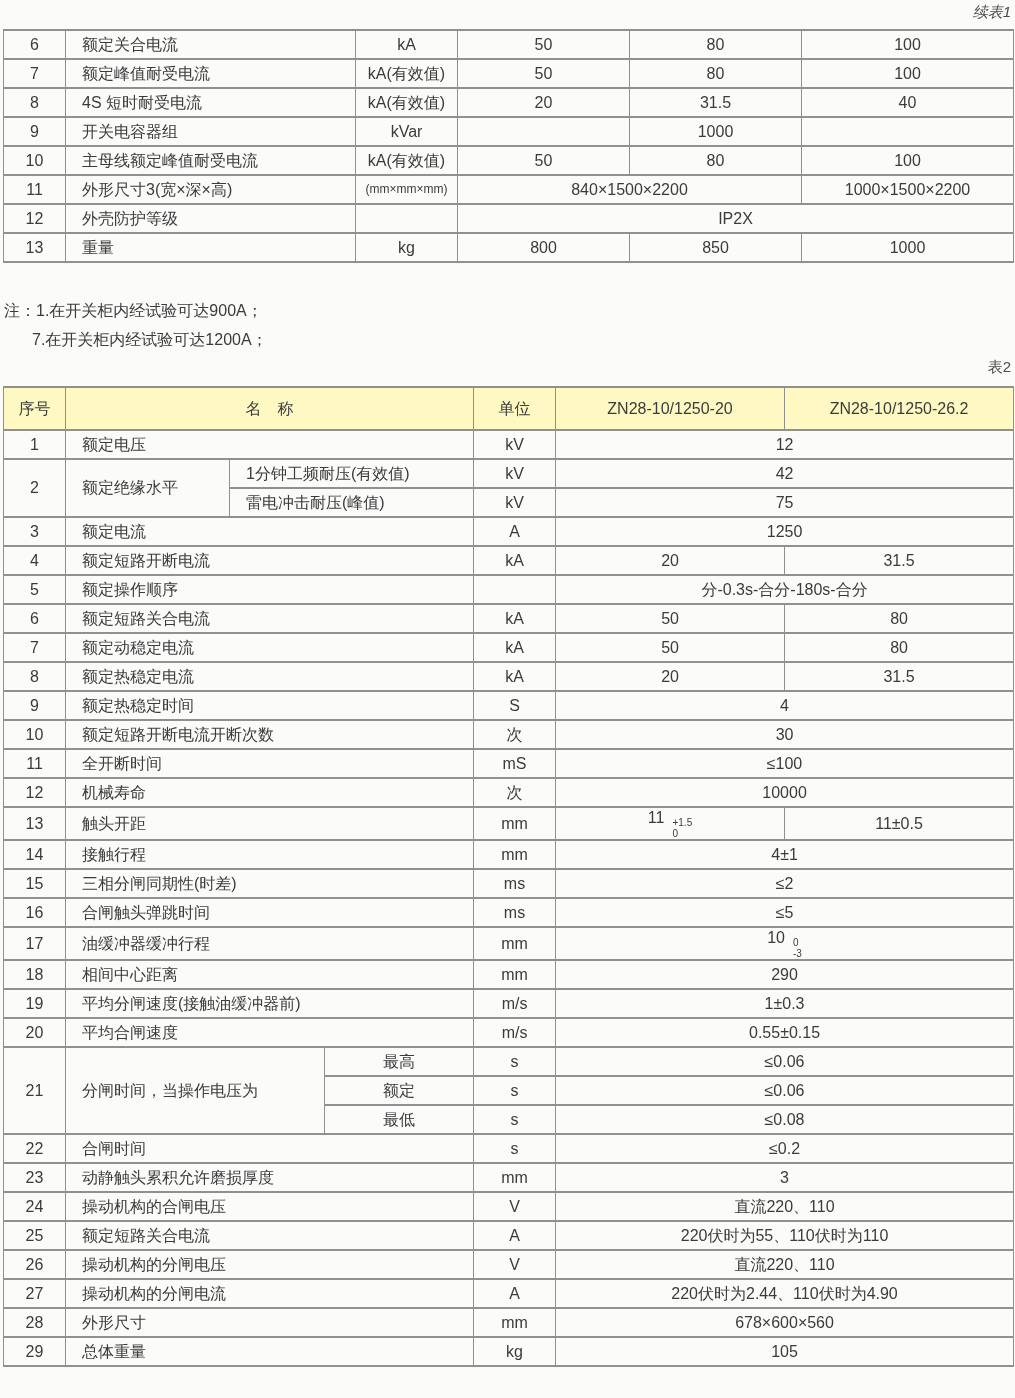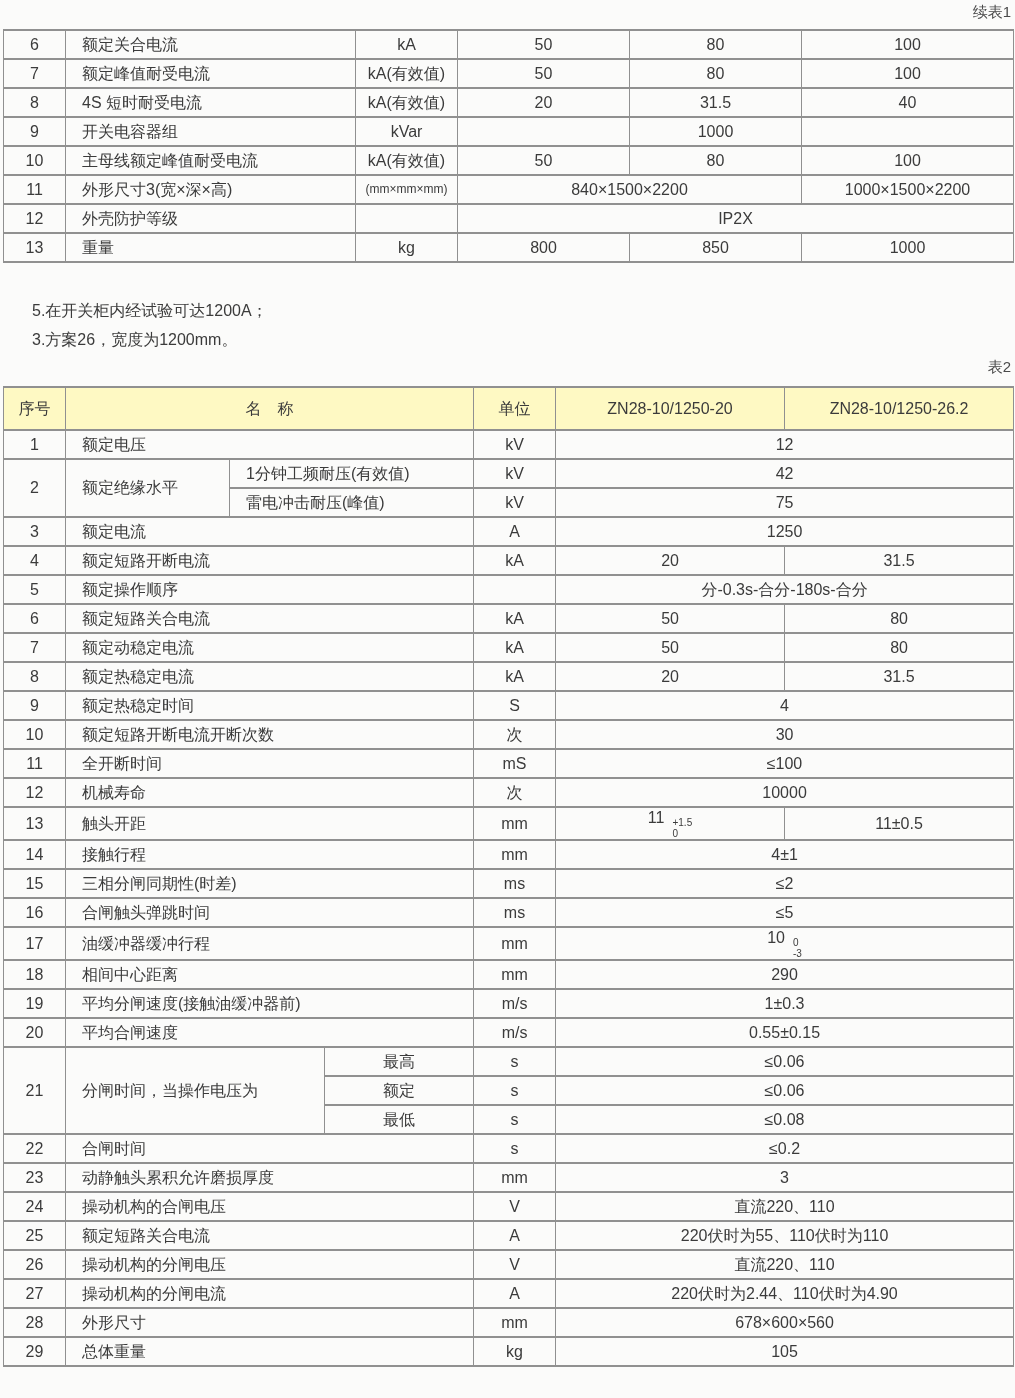--- a/index.html
+++ b/index.html
@@ -10,21 +10,21 @@
     color:#3b3b3b;
     overflow:hidden;
   }
   .page{padding:2px 2px 0 3px;}
   .caption{
     text-align:right;
     font-size:15px;
     color:#4a4a4a;
     padding-right:2px;
   }
-  .caption.t1{margin:1px 0 7px 0;}
+  .caption.t1{margin:1px 0 7px 0;font-style:italic;}
   .caption.t2{margin:4px 0 9px 0;}
   table{
     border-collapse:collapse;
     table-layout:fixed;
     width:1010px;
   }
   td,th{
     border:solid #909090;
     border-width:2px 1px;
     height:27px;
@@ -134,22 +134,22 @@
           <td class="left">重量</td>
           <td>kg</td>
           <td>800</td>
           <td>850</td>
           <td>1000</td>
         </tr>
       </tbody>
   </table>
 
   <div class="notes">
-    <div class="note-line indent">5.在开关柜内经试验可达1200A；</div>
-    <div class="note-line indent">3.方案26，宽度为1200mm。</div>
+    <div class="note-line">注：1.在开关柜内经试验可达900A；</div>
+    <div class="note-line indent">7.在开关柜内经试验可达1200A；</div>
   </div>
 
   <div class="caption t2">表2</div>
 
   <table id="t2">
     <colgroup>
         <col style="width: 62px;">
         <col style="width: 164px;">
         <col style="width: 95px;">
         <col style="width: 149px;">

